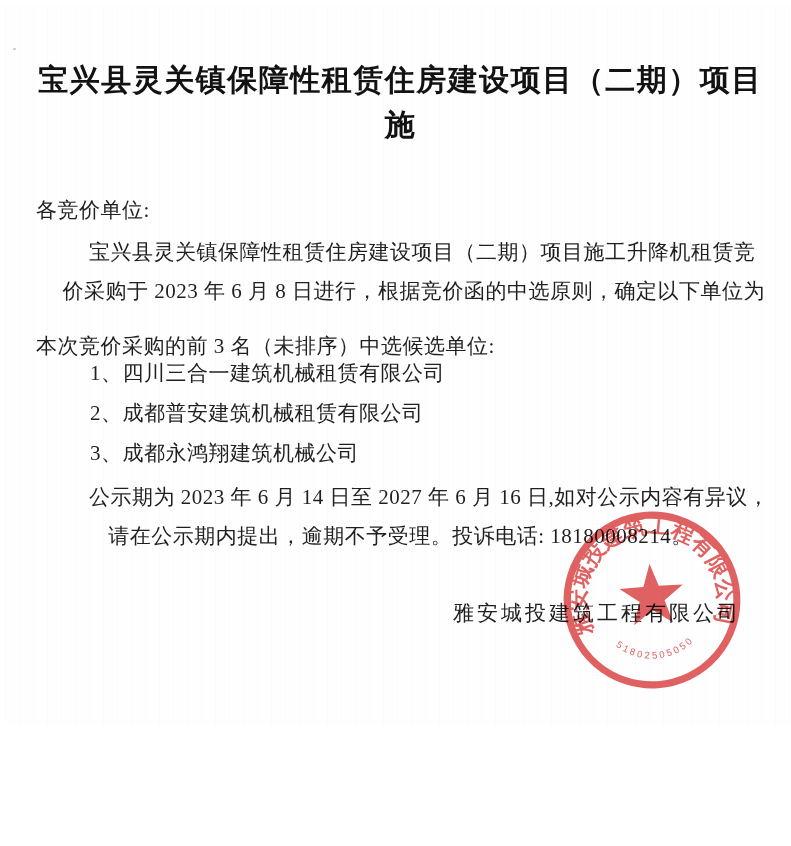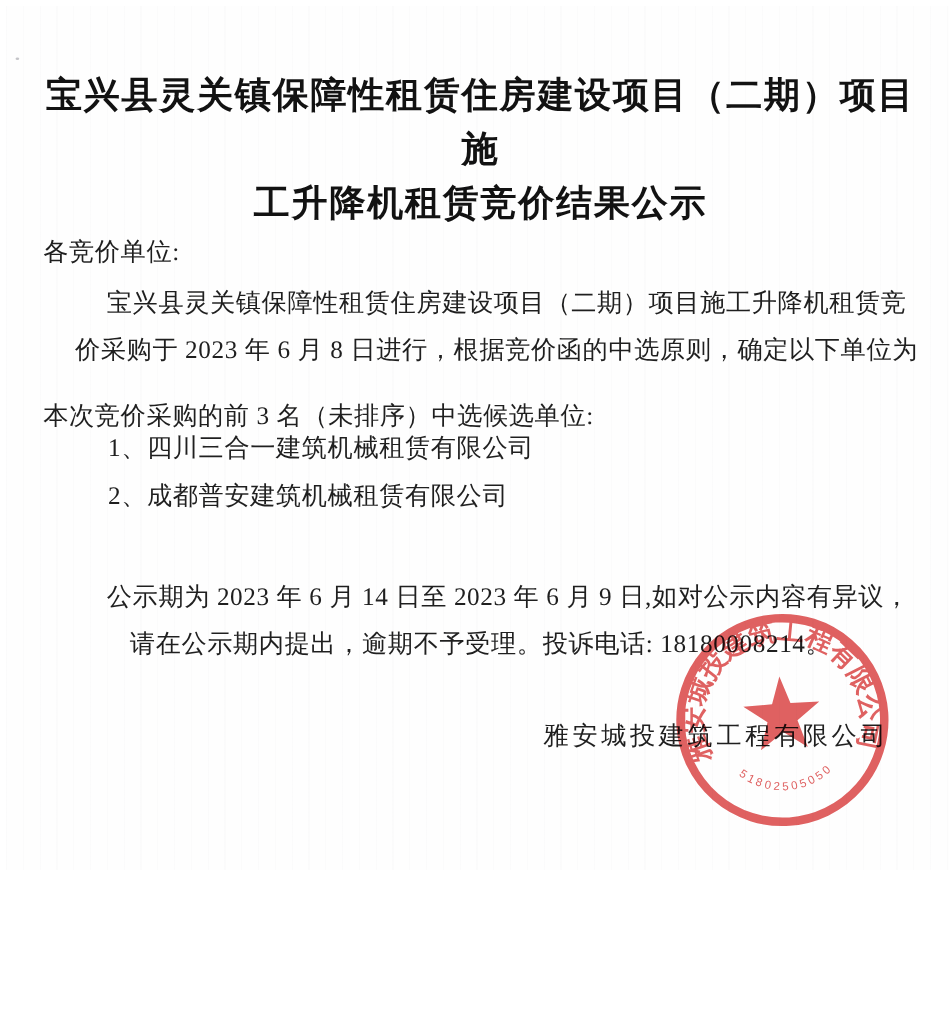--- a/index.html
+++ b/index.html
@@ -79,33 +79,33 @@
 </style>
 </head>
 <body>
 
 <div class="page">
 
   <div class="speck"></div>
 
   <div class="doc-title">
     <div>宝兴县灵关镇保障性租赁住房建设项目（二期）项目施</div>
-    <div>工升降机租赁竞价结果公示</div>
   </div>
 
   <div class="line p1-l1 indent">宝兴县灵关镇保障性租赁住房建设项目（二期）项目施工升降机租赁竞</div>
 
   <div class="line salutation">各竞价单位:</div>
   <div class="line p1-l2">价采购于 2023 年 6 月 8 日进行，根据竞价函的中选原则，确定以下单位为</div>
   <div class="line p1-l3">本次竞价采购的前 3 名（未排序）中选候选单位:</div>
 
   <div class="line list-1">1、四川三合一建筑机械租赁有限公司</div>
   <div class="line list-2">2、成都普安建筑机械租赁有限公司</div>
+  <div class="line list-3">3、成都永鸿翔建筑机械公司</div>
 
-  <div class="line p2-l1 indent">公示期为 2023 年 6 月 14 日至 2023 年 6 月 9 日,如对公示内容有异议，</div>
+  <div class="line p2-l1 indent">公示期为 2023 年 6 月 14 日至 2027 年 6 月 16 日,如对公示内容有异议，</div>
   <div class="line p2-l2">请在公示期内提出，逾期不予受理。投诉电话: 18180008214。</div>
 
   <div class="line sig-company">雅安城投建筑工程有限公司</div>
 
   <div class="stamp">
     <svg viewBox="0 0 190 190" xmlns="http://www.w3.org/2000/svg">
       <defs>
         <path id="arcTop" d="M 35.2 122.9 A 66 66 0 1 1 154.8 122.9" fill="none"></path>
         <path id="arcBottom" d="M 45.8 125.7 A 58 58 0 0 0 144.2 125.7" fill="none"></path>
       </defs>

